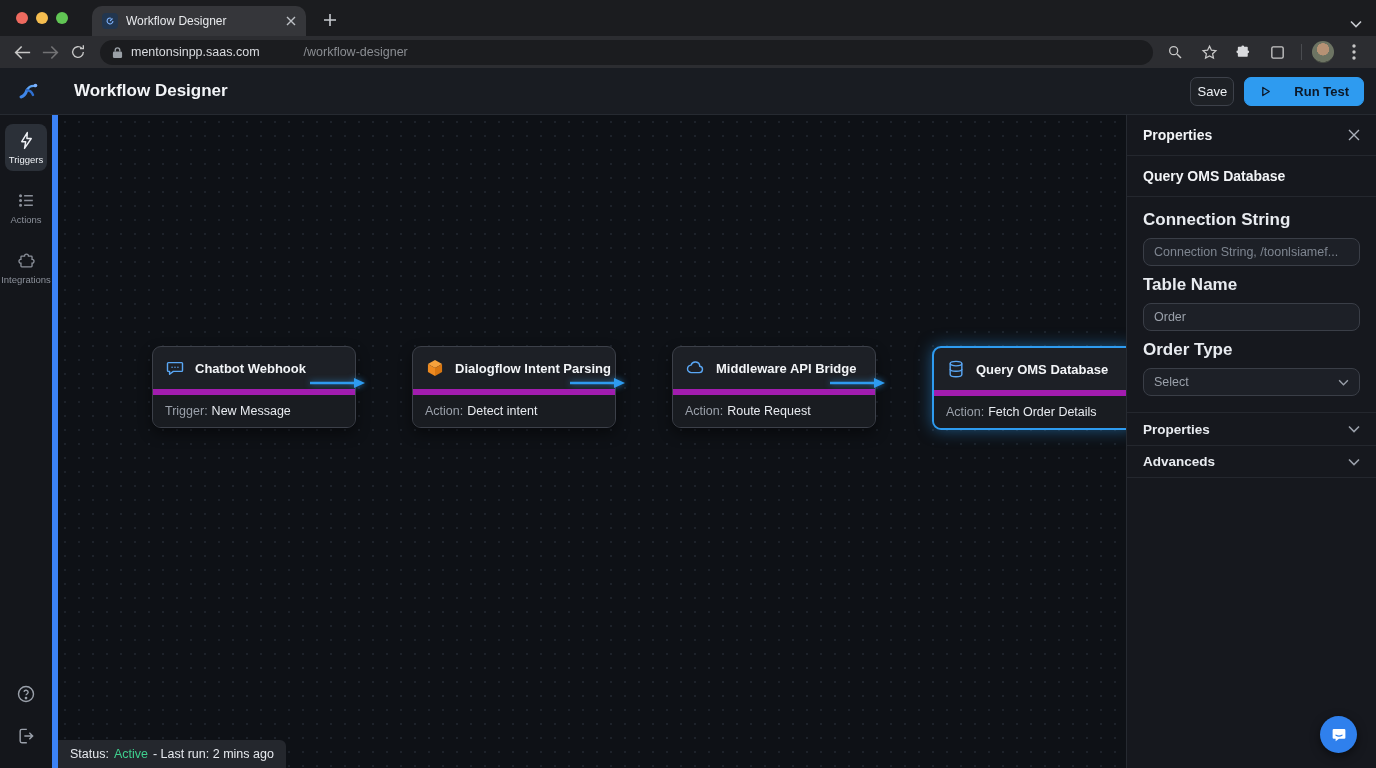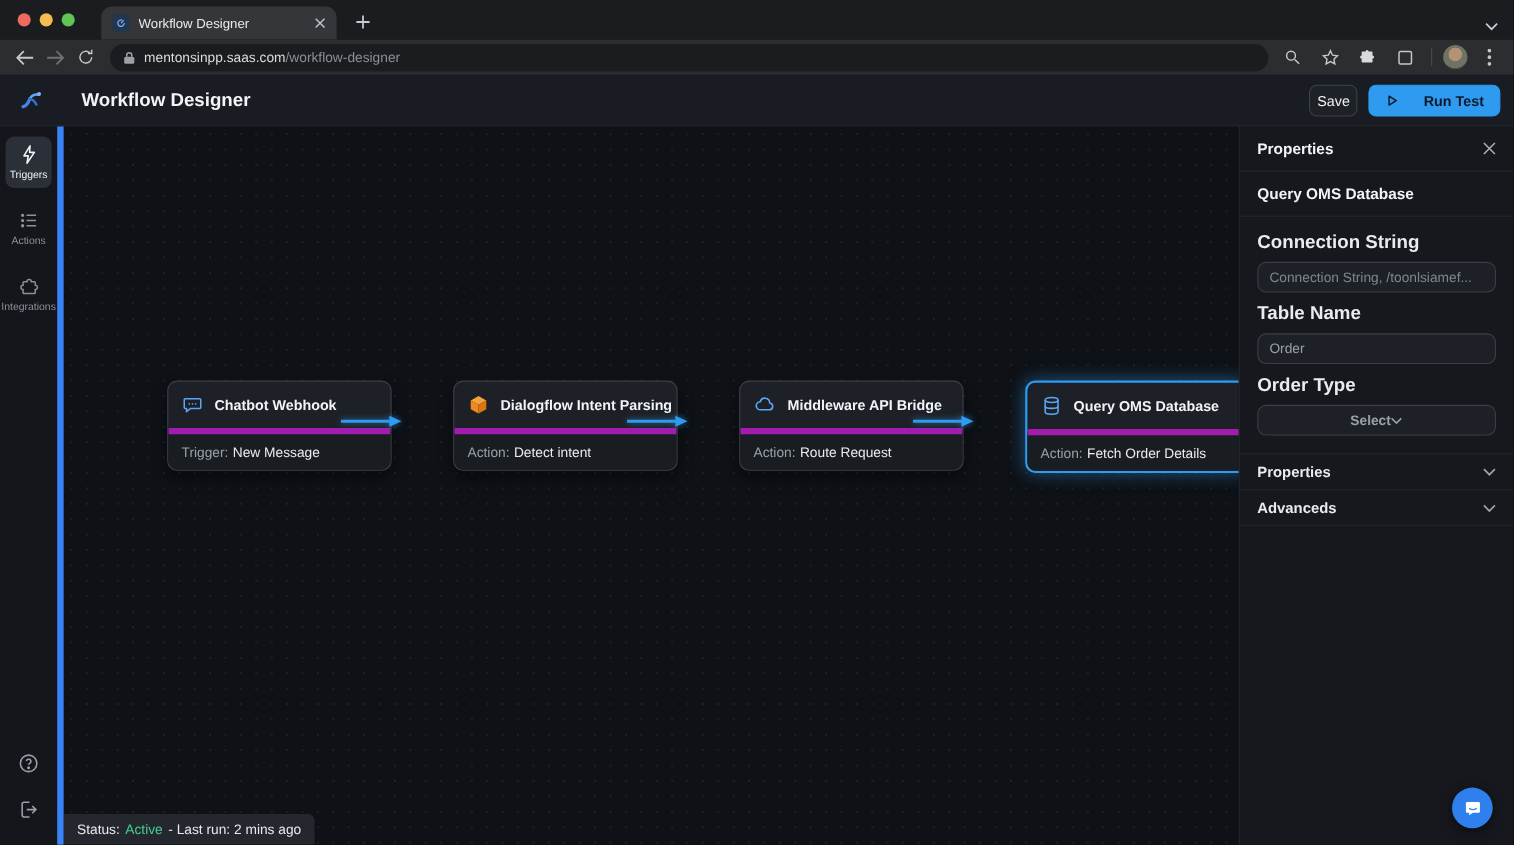--- a/index.html
+++ b/index.html
@@ -20,21 +20,21 @@
   .icon-btn { color:#bdc1c6; display:flex; align-items:center; justify-content:center; }
   .newtab { width:28px; height:28px; margin:0 0 2px 10px; font-size:0; }
   .strip-caret { margin-left:auto; margin-right:14px; margin-bottom:8px; }
 
   .toolbar { height:32px; background:#2c2d31; display:flex; align-items:center; padding:0 8px; flex:0 0 auto; }
   .nav { width:28px; height:28px; }
   .nav.dim svg { opacity:.45; }
   .addressbar { flex:1; height:25px; background:#1b1c1f; border-radius:13px; margin:0 8px;
     display:flex; align-items:center; padding:0 12px; gap:8px; min-width:0; }
   .url { font-size:12.5px; color:#dadce0; white-space:nowrap; overflow:hidden; }
-  .url .path { color:#8a8d92; }
+  .url .path { color:#8a8d92;padding-left:44px; }
   .toolbar-right { display:flex; align-items:center; gap:6px; }
   .vsep { width:1px; height:16px; background:#4a4c50; margin:0 4px; }
   .avatar { width:22px; height:22px; border-radius:50%;
     background:radial-gradient(circle at 50% 38%, #b69275 0 34%, #6d7463 36% 70%, #4a4f46 72%); }
 
   
   .appbar { height:47px; background:#191c22; border-bottom:1px solid #262a31;
     display:flex; align-items:center; flex:0 0 auto; }
   .applogo { width:58px; display:flex; align-items:center; justify-content:center; }
   .app-title { color:#f2f4f7; font-size:17px; font-weight:700; margin-left:16px; }
@@ -85,22 +85,22 @@
   .props-title { color:#f2f4f7; font-size:14px; font-weight:700; }
   .props-node { height:41px; flex:0 0 auto; display:flex; align-items:center; padding:0 16px;
     border-bottom:1px solid #24272e; color:#f2f4f7; font-size:14px; font-weight:700; }
   .props-body { padding:13px 16px 16px; }
   .field-label { display:block; color:#e8ebf0; font-weight:700; font-size:17px; margin:9px 0 8px; }
   .field-label:first-child { margin-top:0; }
   .tfield { width:100%; height:28px; background:#1d2027; border:1px solid #3a3e47; border-radius:8px;
     padding:12px 10px; color:#9aa0aa; font-size:12.5px; font-family:"Liberation Sans",sans-serif; outline:none; }
   .tfield::placeholder { color:#7e8590; opacity:1; }
   .selectbox { width:100%; height:28px; background:#1d2027; border:1px solid #3a3e47; border-radius:8px;
-    padding:0 10px; display:flex; align-items:center; justify-content:center;
-    color:#9aa0aa; font-size:12.5px; cursor:pointer;font-weight:bold; }
+    padding:0 10px; display:flex; align-items:center; justify-content:space-between;
+    color:#9aa0aa; font-size:12.5px; cursor:pointer; }
   .accordion { height:33px; flex:0 0 auto; display:flex; align-items:center; justify-content:space-between;
     padding:0 16px; border-top:1px solid #24272e; color:#e8ebf0; font-size:13.5px; font-weight:700;
     cursor:pointer; }
   .accordion:last-of-type { border-bottom:1px solid #24272e; }
 
   .chat-fab { position:absolute; right:19px; bottom:15px; width:37px; height:37px; border-radius:50%;
     background:#2f80ed; display:flex; align-items:center; justify-content:center;
     box-shadow:0 3px 10px rgba(0,0,0,.5); cursor:pointer; }
 
   svg { display:block; }

